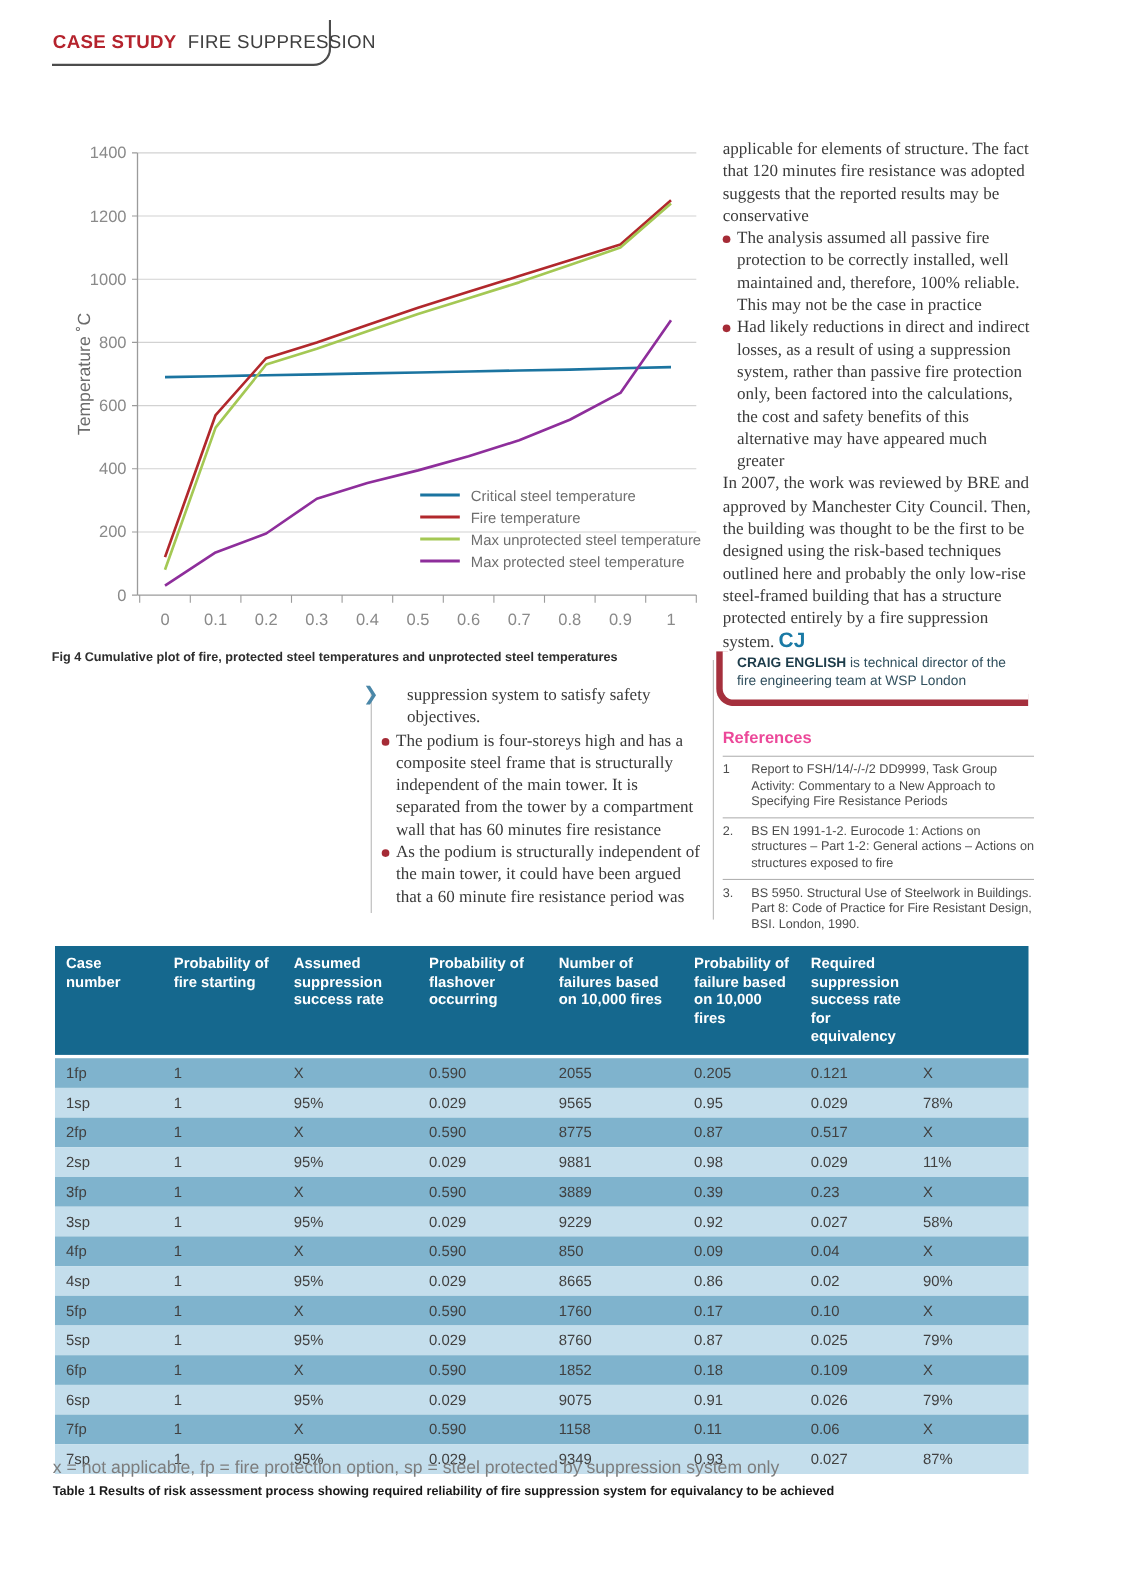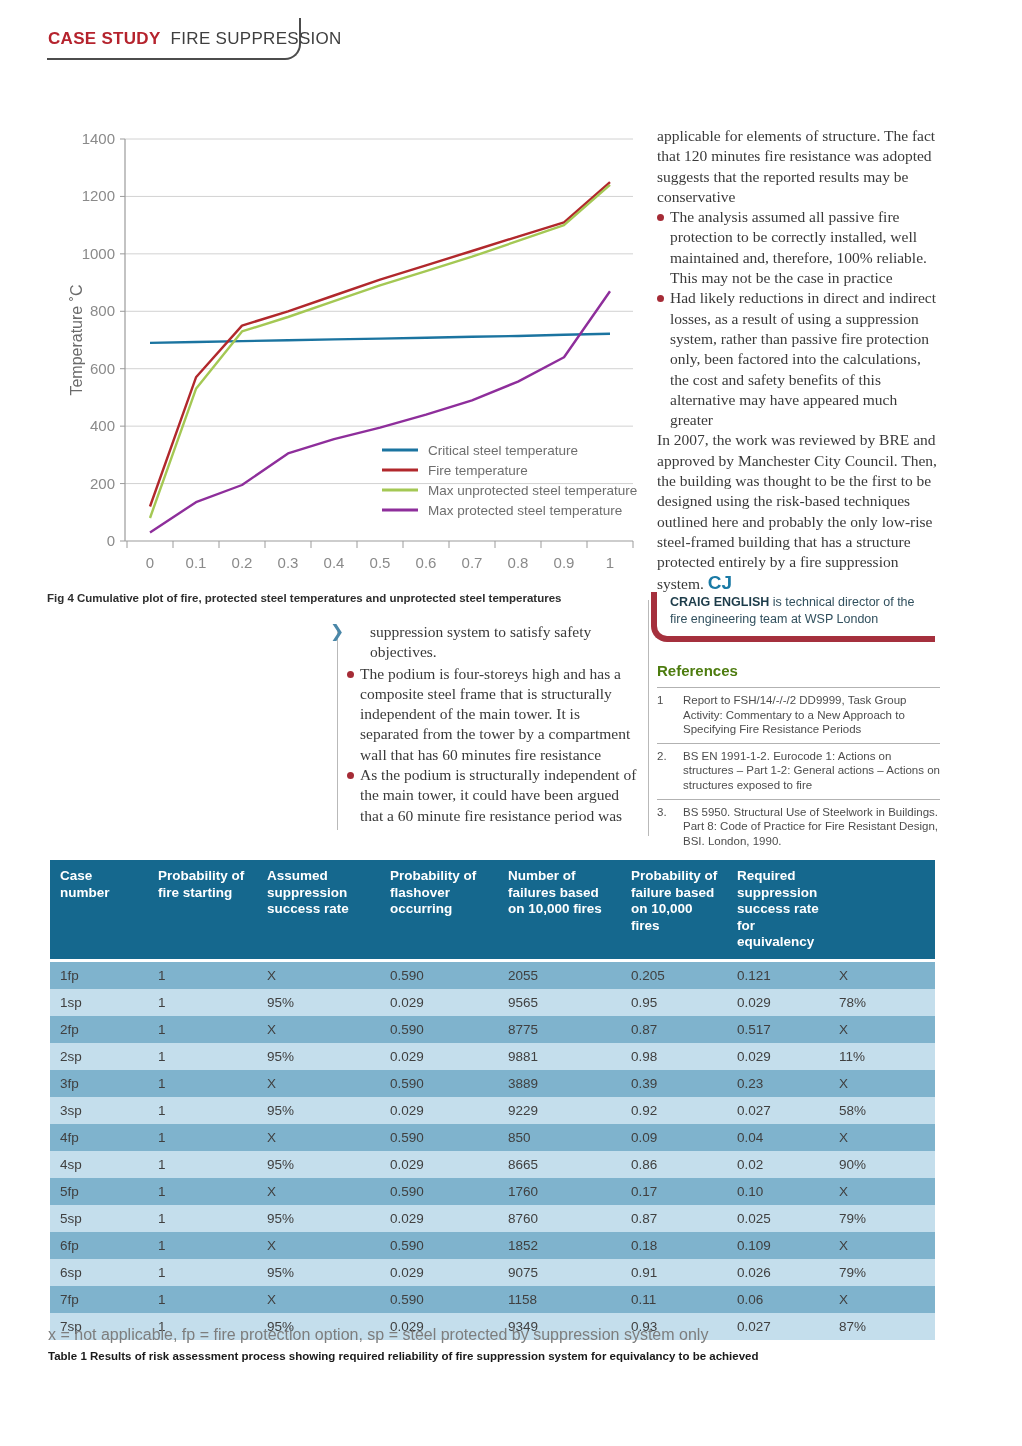--- a/index.html
+++ b/index.html
@@ -31,21 +31,21 @@
   .end-mark{color:#1a7aa5;font-weight:bold;font-family:"Liberation Sans",sans-serif;font-size:19px;}
   .vdiv{position:absolute;width:1px;background:#b9b9b9;}
   
   .author-box{position:absolute;left:651px;top:592px;width:284px;height:50px;
               border-left:6px solid #a5303d;border-bottom:6px solid #a5303d;
               border-bottom-left-radius:16px;padding:2px 0 0 13px;box-sizing:border-box;
               font-size:12.5px;line-height:16.5px;color:#31505e;}
   .author-box b{color:#1d3c4a;text-align:center;}
   
   .refs{position:absolute;left:657px;top:662px;width:283px;}
-  .refs h3{margin:0 0 8px 0;font-size:15px;color:#4d7c0f;}
+  .refs h3{margin:0 0 8px 0;font-size:15px;color:#ec4899;}
   .ref-item{display:flex;border-top:1px solid #b2b2b2;padding:5px 0 6px 0;
             font-size:11.5px;line-height:14.6px;color:#4d4d4d;}
   .ref-item .num{width:26px;flex:0 0 26px;}
   
   .risk-table{position:absolute;left:50px;top:860px;width:885px;}
   .t-head{display:grid;grid-template-columns:98px 109px 123px 118px 123px 106px 102px 106px;
           background:#15688e;color:#ffffff;font-weight:bold;font-size:13.5px;line-height:16.5px;
           min-height:80px;margin-bottom:3px;}
   .t-head .hc{padding:8px 4px 8px 10px;}
   .t-row{display:grid;grid-template-columns:98px 109px 123px 118px 123px 106px 102px 106px;

